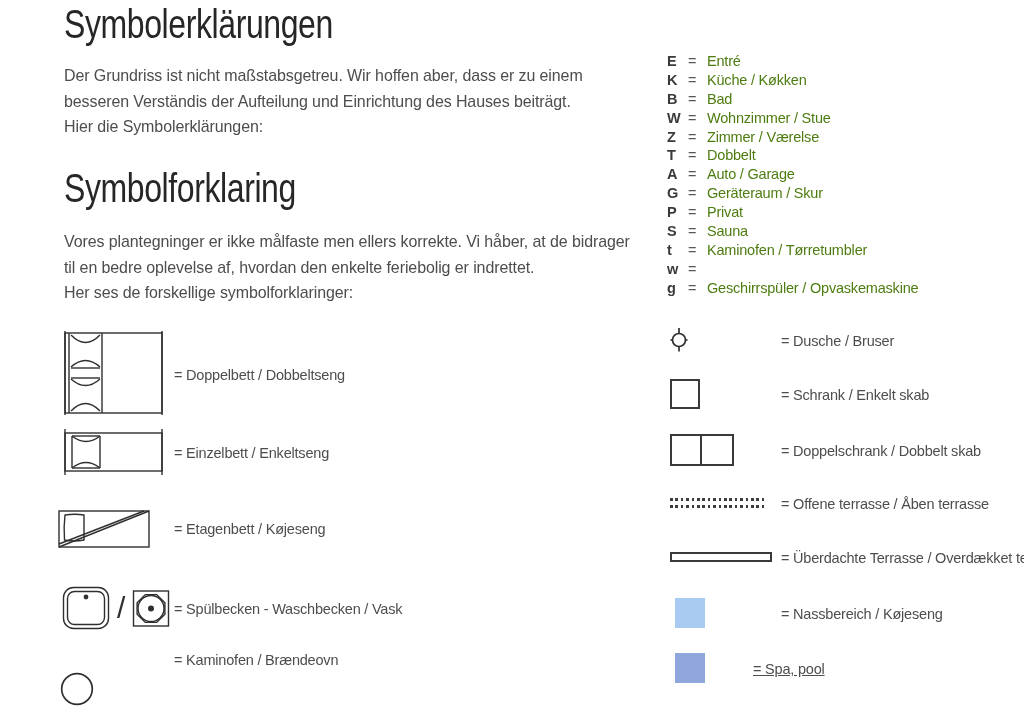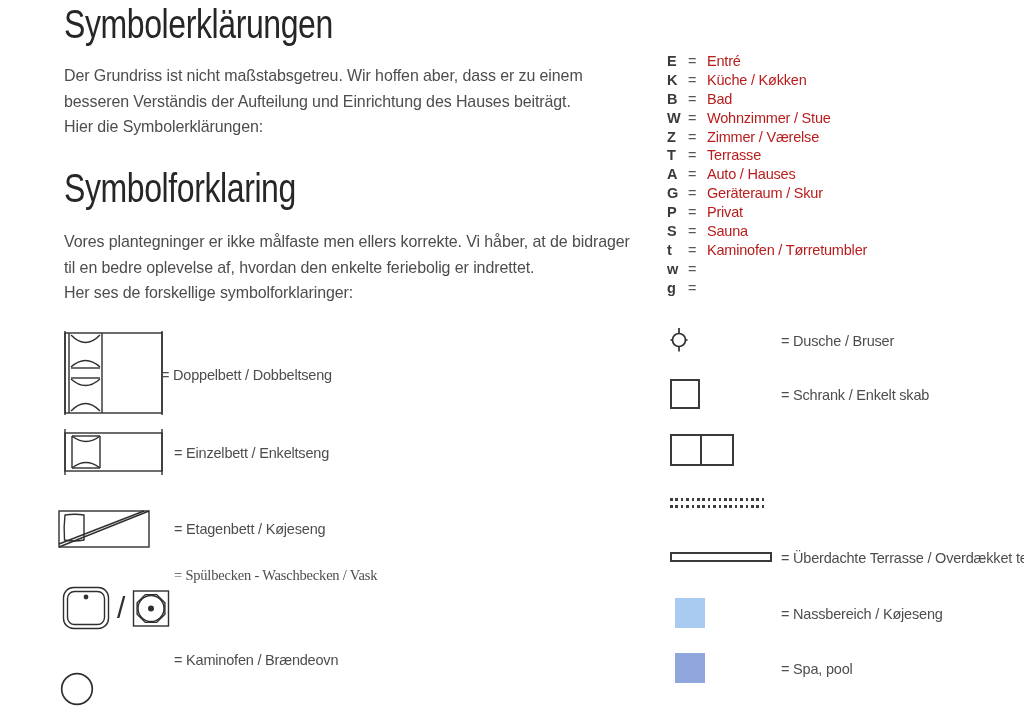--- a/index.html
+++ b/index.html
@@ -18,21 +18,21 @@
     position:absolute; left:30px;
     font-size:17px; color:#4d4d4d; line-height:25.5px;
     white-space:pre-line; transform:scaleX(0.94); transform-origin:0 0;
     letter-spacing:-0.1px;
   }
   
   .letters { position:absolute; left:633px; top:53px; }
   .lrow { display:flex; align-items:baseline; height:18.9px; font-size:14.5px; letter-spacing:-0.2px; }
   .lrow .lt { width:21px; font-weight:700; color:#3a3a3a; }
   .lrow .eq { width:19px; color:#575757; }
-  .lrow .lv { color:#b91c1c; white-space:nowrap; }
+  .lrow .lv { color:#4d7c0f; white-space:nowrap; }
   
   .sym-icon { position:absolute; line-height:0; }
   .sym-label {
     position:absolute; font-size:14.5px; color:#4d4d4d;
     white-space:nowrap; letter-spacing:-0.2px;
   }
   svg .ln { stroke:#2f2f2f; stroke-width:1.4; fill:none; }
   svg .fill { fill:#2f2f2f; stroke:none; }
   .box { border:2px solid #3a3a3a; background:#fff; }
   .cab-single { width:30px; height:30px; }
@@ -87,26 +87,26 @@
         <span class="lv">Wohnzimmer / Stue</span>
       </div>
     <div class="lrow">
         <span class="lt">Z</span>
         <span class="eq">=</span>
         <span class="lv">Zimmer / Værelse</span>
       </div>
     <div class="lrow">
         <span class="lt">T</span>
         <span class="eq">=</span>
-        <span class="lv">Terrasse</span>
+        <span class="lv">Dobbelt</span>
       </div>
     <div class="lrow">
         <span class="lt">A</span>
         <span class="eq">=</span>
-        <span class="lv">Auto / Hauses</span>
+        <span class="lv">Auto / Garage</span>
       </div>
     <div class="lrow">
         <span class="lt">G</span>
         <span class="eq">=</span>
         <span class="lv">Geräteraum / Skur</span>
       </div>
     <div class="lrow">
         <span class="lt">P</span>
         <span class="eq">=</span>
         <span class="lv">Privat</span>
@@ -121,39 +121,40 @@
         <span class="eq">=</span>
         <span class="lv">Kaminofen / Tørretumbler</span>
       </div>
     <div class="lrow">
         <span class="lt">w</span>
         <span class="eq">=</span>
       </div>
     <div class="lrow">
         <span class="lt">g</span>
         <span class="eq">=</span>
+        <span class="lv">Geschirrspüler / Opvaskemaskine</span>
       </div>
   </div>
 
   <span class="sym-icon" style="left:28px; top:331px;">
     <svg width="102" height="84" viewBox="0 0 102 84">
       <rect class="ln" x="3" y="2" width="97" height="80"></rect>
       <line class="ln" x1="3" y1="0" x2="3" y2="84"></line>
       <line class="ln" x1="100" y1="0" x2="100" y2="84"></line>
       <line class="ln" x1="7" y1="2" x2="7" y2="82"></line>
       <line class="ln" x1="40" y1="2" x2="40" y2="82"></line>
       <path class="ln" d="M9,4 Q23.5,19 38,4"></path>
       <path class="ln" d="M9,36 Q23.5,23 38,36"></path>
       <line class="ln" x1="9" y1="37" x2="38" y2="37"></line>
       <line class="ln" x1="9" y1="47" x2="38" y2="47"></line>
       <path class="ln" d="M9,48 Q23.5,61 38,48"></path>
       <path class="ln" d="M9,80 Q23.5,65 38,80"></path>
     </svg>
   </span>
-  <span class="sym-label" style="left:127px; top:367px;">= Doppelbett / Dobbeltseng</span>
+  <span class="sym-label" style="left:140px; top:367px;">= Doppelbett / Dobbeltseng</span>
 
   <span class="sym-icon" style="left:28px; top:429px;">
     <svg width="103" height="46" viewBox="0 0 103 46">
       <rect class="ln" x="3" y="4" width="97" height="38"></rect>
       <line class="ln" x1="3" y1="0" x2="3" y2="46"></line>
       <line class="ln" x1="100" y1="0" x2="100" y2="46"></line>
       <line class="ln" x1="10" y1="7" x2="10" y2="39"></line>
       <line class="ln" x1="38" y1="7" x2="38" y2="39"></line>
       <line class="ln" x1="10" y1="7" x2="38" y2="7"></line>
       <line class="ln" x1="10" y1="39" x2="38" y2="39"></line>
@@ -180,21 +181,21 @@
       <circle class="fill" cx="24" cy="11" r="2.4"></circle>
     </svg>
     <span class="slash">/</span>
     <svg width="38" height="40" viewBox="0 0 38 40">
       <rect class="ln" x="1.5" y="3" width="35" height="35"></rect>
       <polygon class="ln" points="32.9,26.2 24.7,34.4 13.3,34.4 5.1,26.2 5.1,14.8 13.3,6.6 24.7,6.6 32.9,14.8"></polygon>
       <circle class="ln" cx="19" cy="20.5" r="13"></circle>
       <circle class="fill" cx="19" cy="20.5" r="3"></circle>
     </svg>
   </span>
-  <span class="sym-label" style="left:140px; top:567px;font-family:Liberation Serif, serif;">= Spülbecken - Waschbecken / Vask</span>
+  <span class="sym-label" style="left:140px; top:601px;">= Spülbecken - Waschbecken / Vask</span>
 
   <span class="sym-icon" style="left:26px; top:672px;">
     <svg width="34" height="34" viewBox="0 0 34 34">
       <circle class="ln" cx="17" cy="17" r="15.3" style="stroke-width:1.7"></circle>
     </svg>
   </span>
   <span class="sym-label" style="left:140px; top:652px;">= Kaminofen / Brændeovn</span>
 
   <span class="sym-icon" style="left:634px; top:327px;">
     <svg width="22" height="26" viewBox="0 0 22 26">
@@ -211,34 +212,36 @@
     <span class="box cab-single" style="display:block;"></span>
   </span>
   <span class="sym-label" style="left:747px; top:387px;text-align:right;">= Schrank / Enkelt skab</span>
 
   <span class="sym-icon" style="left:636px; top:434px;">
     <span class="box cab-double">
         <span class="half"></span>
         <span class="half"></span>
       </span>
   </span>
+  <span class="sym-label" style="left:747px; top:443px;">= Doppelschrank / Dobbelt skab</span>
 
   <span class="sym-icon" style="left:636px; top:498px; display:block;">
     <span class="dash-row" style="display:block;"></span>
     <span class="dash-row" style="display:block;"></span>
   </span>
+  <span class="sym-label" style="left:747px; top:496px;">= Offene terrasse / Åben terrasse</span>
 
   <span class="sym-icon" style="left:636px; top:552px;">
     <span class="cover-bar" style="display:block;"></span>
   </span>
   <span class="sym-label" style="left:747px; top:550px;">= Überdachte Terrasse / Overdækket terrasse</span>
 
   <span class="sym-icon" style="left:641px; top:598px;">
     <span class="color-square wet" style="display:block;"></span>
   </span>
   <span class="sym-label" style="left:747px; top:606px;">= Nassbereich / Køjeseng</span>
 
   <span class="sym-icon" style="left:641px; top:653px;">
     <span class="color-square spa" style="display:block;"></span>
   </span>
-  <span class="sym-label" style="left:747px; top:661px;">= Spa, pool</span>
+  <span class="sym-label" style="left:719px; top:661px;text-decoration:underline;">= Spa, pool</span>
 
 </div>
 
 </body></html>

